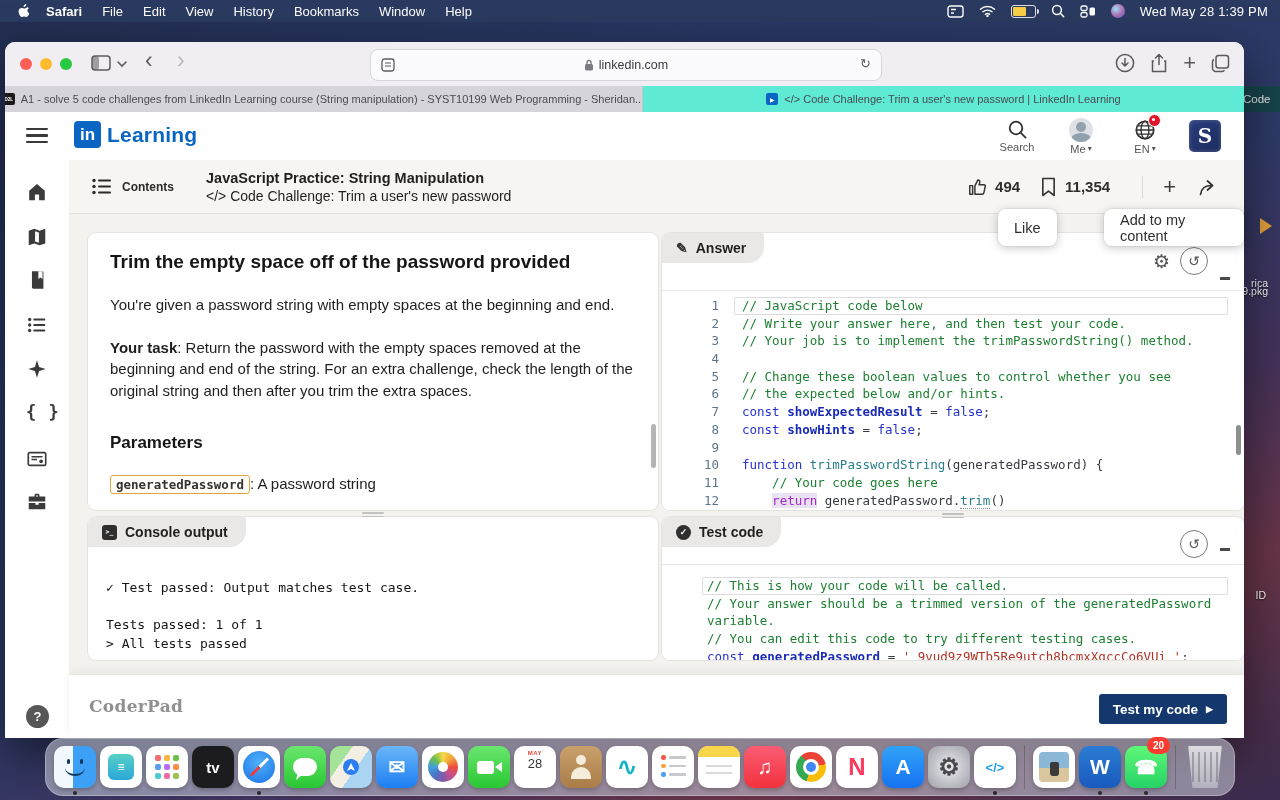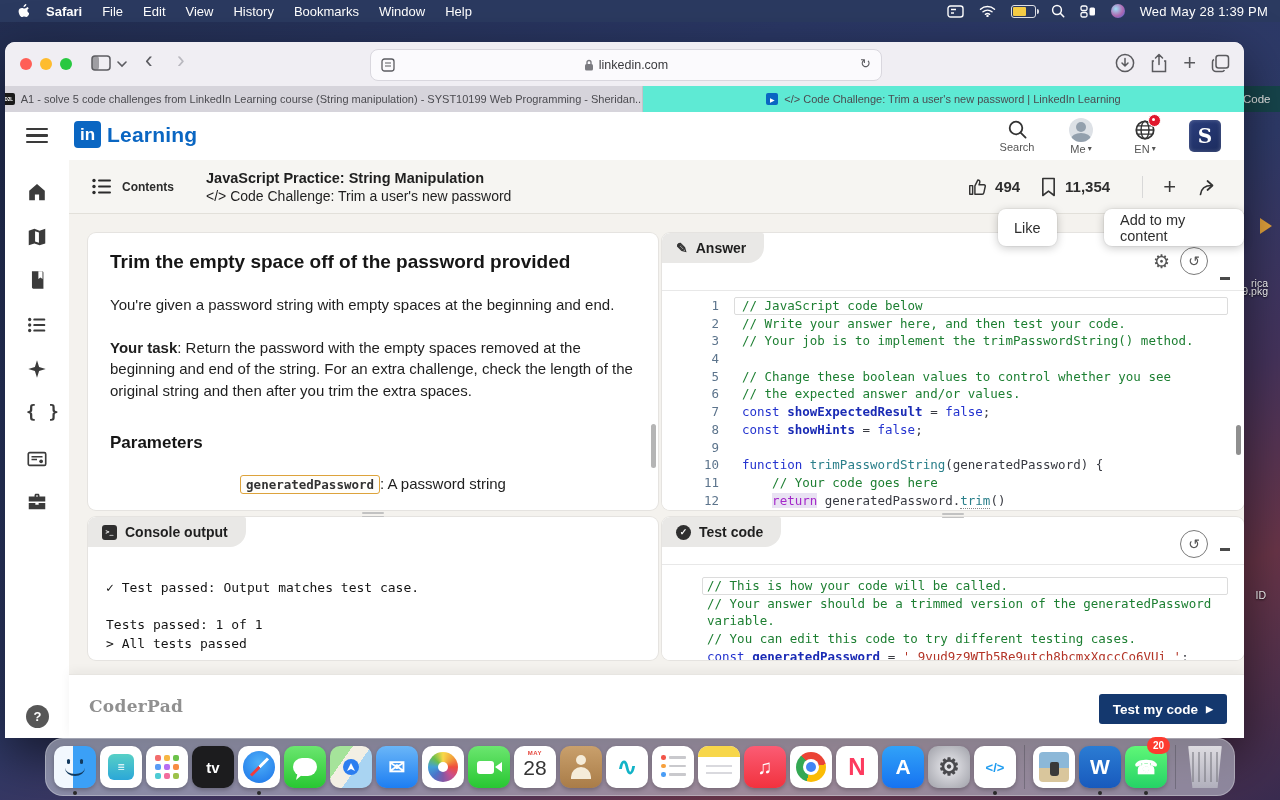--- a/index.html
+++ b/index.html
@@ -96,21 +96,21 @@
   .gear{position:absolute;right:74px;top:19px;font-size:19px;color:#555;line-height:19px;}
   .resetbtn{position:absolute;right:36px;top:14px;width:26px;height:26px;border:1.5px solid #7a7a7a;border-radius:50%;color:#555;font-size:14px;display:flex;align-items:center;justify-content:center;}
   .minim{position:absolute;right:14px;top:44px;width:10px;height:2.5px;background:#4a4a4a;}
   .minim.t2{top:31px;}
   
   .desc-body{padding:18px 22px;}
   .desc-title{font-size:19px;font-weight:bold;color:#161616;margin:0 0 21px 0;}
   .desc-p{font-size:15px;color:#1f1f1f;line-height:21.5px;margin:0 0 21px 0;}
   .desc-h2{font-size:17px;font-weight:bold;color:#161616;margin:32px 0 22px 0;}
   .param-chip{font-family:"DejaVu Sans Mono",monospace;font-size:12.5px;font-weight:bold;color:#333;border:1px solid #dda33c;border-radius:3px;padding:1px 5px;background:#fffefb;}
-  .param-line{font-size:15px;color:#1f1f1f;text-align:center;}
+  .param-line{font-size:15px;color:#1f1f1f;}
   .vthumb{position:absolute;width:5px;border-radius:3px;background:#b5b5b5;}
   .desc-thumb{right:2px;top:191px;height:44px;}
   .ans-thumb{right:3px;top:192px;height:30px;background:#8f8f8f;}
   
   .code-area{position:absolute;left:0;right:0;bottom:0;border-top:1px solid #e8e8e8;overflow:hidden;font-family:"DejaVu Sans Mono",monospace;font-size:12.5px;background:#fff;}
   .ans-area{top:57px;padding-top:6px;}
   .test-area{top:47px;padding-top:12px;}
   .cl{position:relative;height:17.7px;line-height:17.7px;white-space:pre;color:#383a42;}
   .ln{display:inline-block;width:57px;padding-right:0;text-align:right;color:#5c748c;margin-right:23px;}
   .test-area .cl{padding-left:45px;}
@@ -149,21 +149,21 @@
   .msg-bubble{width:24px;height:18px;background:#fff;border-radius:9px;position:relative;}
   .msg-bubble::after{content:'';position:absolute;left:3px;bottom:-4px;width:7px;height:6px;background:#fff;clip-path:polygon(0 100%,100% 0,20% 0);}
   .d-ic.maps-bg{background:linear-gradient(125deg,#a5e39a 0 32%,#f3efe4 32% 58%,#a9d4f2 58%);}
   .map-pin{width:16px;height:16px;border-radius:50%;background:#2b7df0;position:relative;}
   .map-pin::after{content:'';position:absolute;left:4px;top:4px;width:8px;height:8px;background:#fff;clip-path:polygon(50% 0,100% 100%,50% 75%,0 100%);}
   .ph-wheel{width:30px;height:30px;border-radius:50%;background:conic-gradient(#f9d949,#f2a33c,#ef4d3d,#c84f8e,#8059a6,#4a74c9,#41a0d8,#6cbf4b,#f9d949);position:relative;}
   .ph-wheel::after{content:'';position:absolute;left:10px;top:10px;width:10px;height:10px;border-radius:50%;background:#fff;}
   .ft-cam{width:17px;height:13px;background:#fff;border-radius:3px;margin-right:1px;}
   .ft-tri{width:0;height:0;border-top:5px solid transparent;border-bottom:5px solid transparent;border-right:7px solid #fff;}
   .cal-m{position:absolute;left:0;right:0;top:4px;text-align:center;font-size:6px;color:#e5463c;letter-spacing:.5px;}
-  .cal-d{position:absolute;left:0;right:0;top:10px;text-align:center;font-size:21px;font-weight:normal;color:#333;}
+  .cal-d{position:absolute;left:0;right:0;top:10px;text-align:center;font-size:13px;font-weight:normal;color:#333;}
   .ct-head{position:absolute;left:16px;top:9px;width:10px;height:10px;border-radius:50%;background:#f5ecd9;}
   .ct-body{position:absolute;left:11px;top:21px;width:20px;height:12px;border-radius:10px 10px 0 0;background:#f5ecd9;}
   .rem-row{position:absolute;left:9px;display:flex;align-items:center;gap:3px;}
   .rem-dot{width:4.5px;height:4.5px;border-radius:50%;}
   .rem-bar{width:17px;height:2.5px;background:#c9c9cd;border-radius:1px;}
   .nt-band{position:absolute;left:0;top:0;right:0;height:11px;background:#f7d64a;}
   .nt-l1,.nt-l2{position:absolute;left:8px;right:8px;height:2px;background:#d9d9de;}
   .nt-l1{top:19px}.nt-l2{top:26px}
   .ch-ring{position:absolute;left:6px;top:6px;width:30px;height:30px;border-radius:50%;background:conic-gradient(from -40deg,#ea4335 0 33%,#fbbc05 33% 66%,#34a853 66% 100%);}
   .ch-core{position:absolute;left:13px;top:13px;width:16px;height:16px;border-radius:50%;background:#fff;}
@@ -460,21 +460,21 @@
               </div>
               <span class="gear">⚙</span>
               <span class="resetbtn">↺</span>
               <span class="minim"></span>
               <div class="code-area ans-area ans" id="answer-code">
                   <div class="cl current"><span class="ln">1</span><span class="tc">// JavaScript code below</span></div>
                   <div class="cl"><span class="ln">2</span><span class="tc">// Write your answer here, and then test your code.</span></div>
                   <div class="cl"><span class="ln">3</span><span class="tc">// Your job is to implement the trimPasswordString() method.</span></div>
                   <div class="cl"><span class="ln">4</span>&nbsp;</div>
                   <div class="cl"><span class="ln">5</span><span class="tc">// Change these boolean values to control whether you see</span></div>
-                  <div class="cl"><span class="ln">6</span><span class="tc">// the expected answer and/or values.</span></div>
+                  <div class="cl"><span class="ln">6</span><span class="tc">// the expected below and/or hints.</span></div>
                   <div class="cl"><span class="ln">7</span><span class="tk">const</span><span class="tp"> </span><span class="tn">showExpectedResult</span><span class="tp"> = </span><span class="tk">false</span><span class="tp">;</span></div>
                   <div class="cl"><span class="ln">8</span><span class="tk">const</span><span class="tp"> </span><span class="tn">showHints</span><span class="tp"> = </span><span class="tk">false</span><span class="tp">;</span></div>
                   <div class="cl"><span class="ln">9</span>&nbsp;</div>
                   <div class="cl"><span class="ln">10</span><span class="tk">function</span><span class="tp"> </span><span class="tf">trimPasswordString</span><span class="tp">(generatedPassword) {</span></div>
                   <div class="cl"><span class="ln">11</span><span class="tp">    </span><span class="tc">// Your code goes here</span></div>
                   <div class="cl"><span class="ln">12</span><span class="tp">    </span><span class="tr">return</span><span class="tp"> generatedPassword.</span><span class="tt">trim</span><span class="tp">()</span></div>
                 </div>
               <span class="vthumb ans-thumb"></span>
             </div>
 

